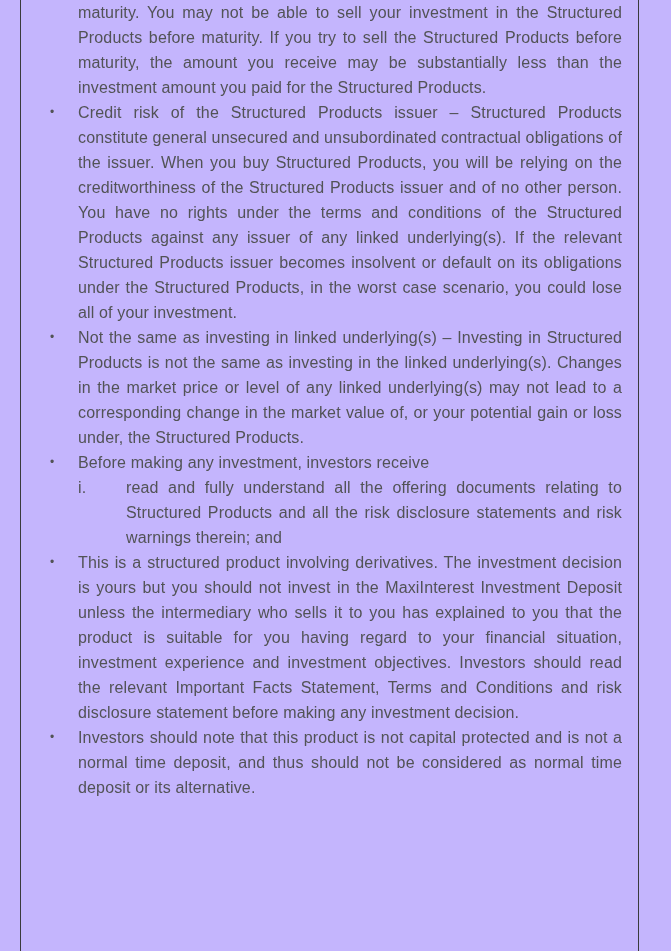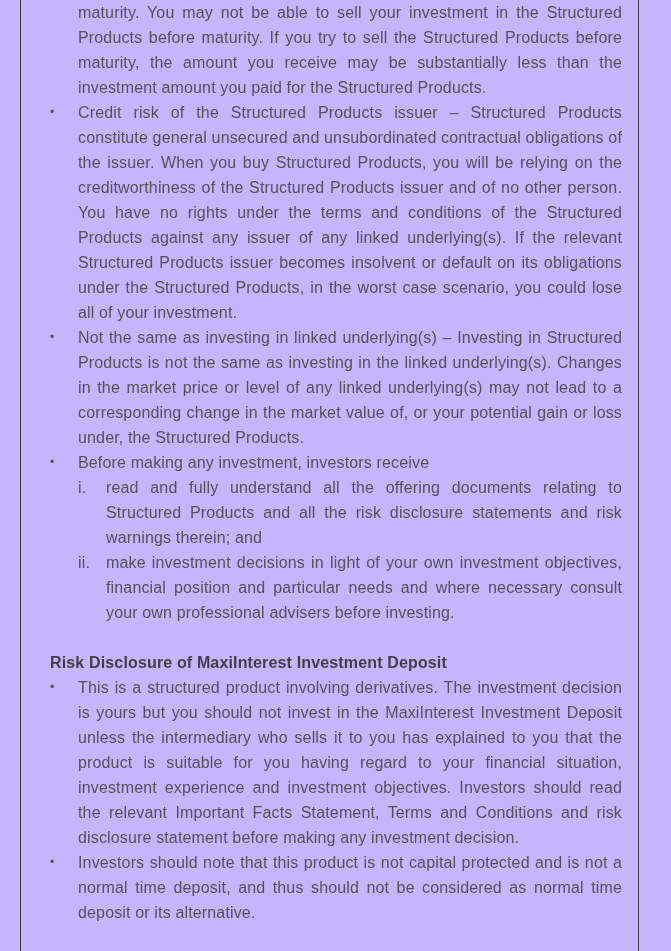--- a/index.html
+++ b/index.html
@@ -48,20 +48,21 @@
   .subitem { display: flex; align-items: flex-start; }
   .subitem > .marker {
     flex: 0 0 28px;
     width: 28px;
     line-height: 25px;
   }
   .subitem > .body {
     flex: 1 1 auto;
     min-width: 0;
     text-align: justify;
+    margin-left: 20px;
   }
   .heading {
     font-weight: bold;
     color: #404144;
     margin-top: 25px;
   }
 </style>
 </head>
 <body>
 
@@ -87,28 +88,23 @@
     </div>
 
     <div class="item">
       <span class="marker bullet">•</span>
       <div class="body">
         <div>Before making any investment, investors receive</div>
         <div class="subitem">
           <span class="marker">i.</span>
           <div class="body">read and fully understand all the offering documents relating to Structured Products and all the risk disclosure statements and risk warnings therein; and</div>
         </div>
-        <div class="subitem">
-          <span class="marker">ii.</span>
-          <div class="body">make investment decisions in light of your own investment objectives, financial position and particular needs and where necessary consult your own professional advisers before investing.</div>
-        </div>
       </div>
     </div>
 
-    <div class="heading">Risk Disclosure of MaxiInterest Investment Deposit</div>
 
     <div class="item">
       <span class="marker bullet">•</span>
       <div class="body">This is a structured product involving derivatives. The investment decision is yours but you should not invest in the MaxiInterest Investment Deposit unless the intermediary who sells it to you has explained to you that the product is suitable for you having regard to your financial situation, investment experience and investment objectives. Investors should read the relevant Important Facts Statement, Terms and Conditions and risk disclosure statement before making any investment decision.</div>
     </div>
 
     <div class="item">
       <span class="marker bullet">•</span>
       <div class="body">Investors should note that this product is not capital protected and is not a normal time deposit, and thus should not be considered as normal time deposit or its alternative.</div>
     </div>

